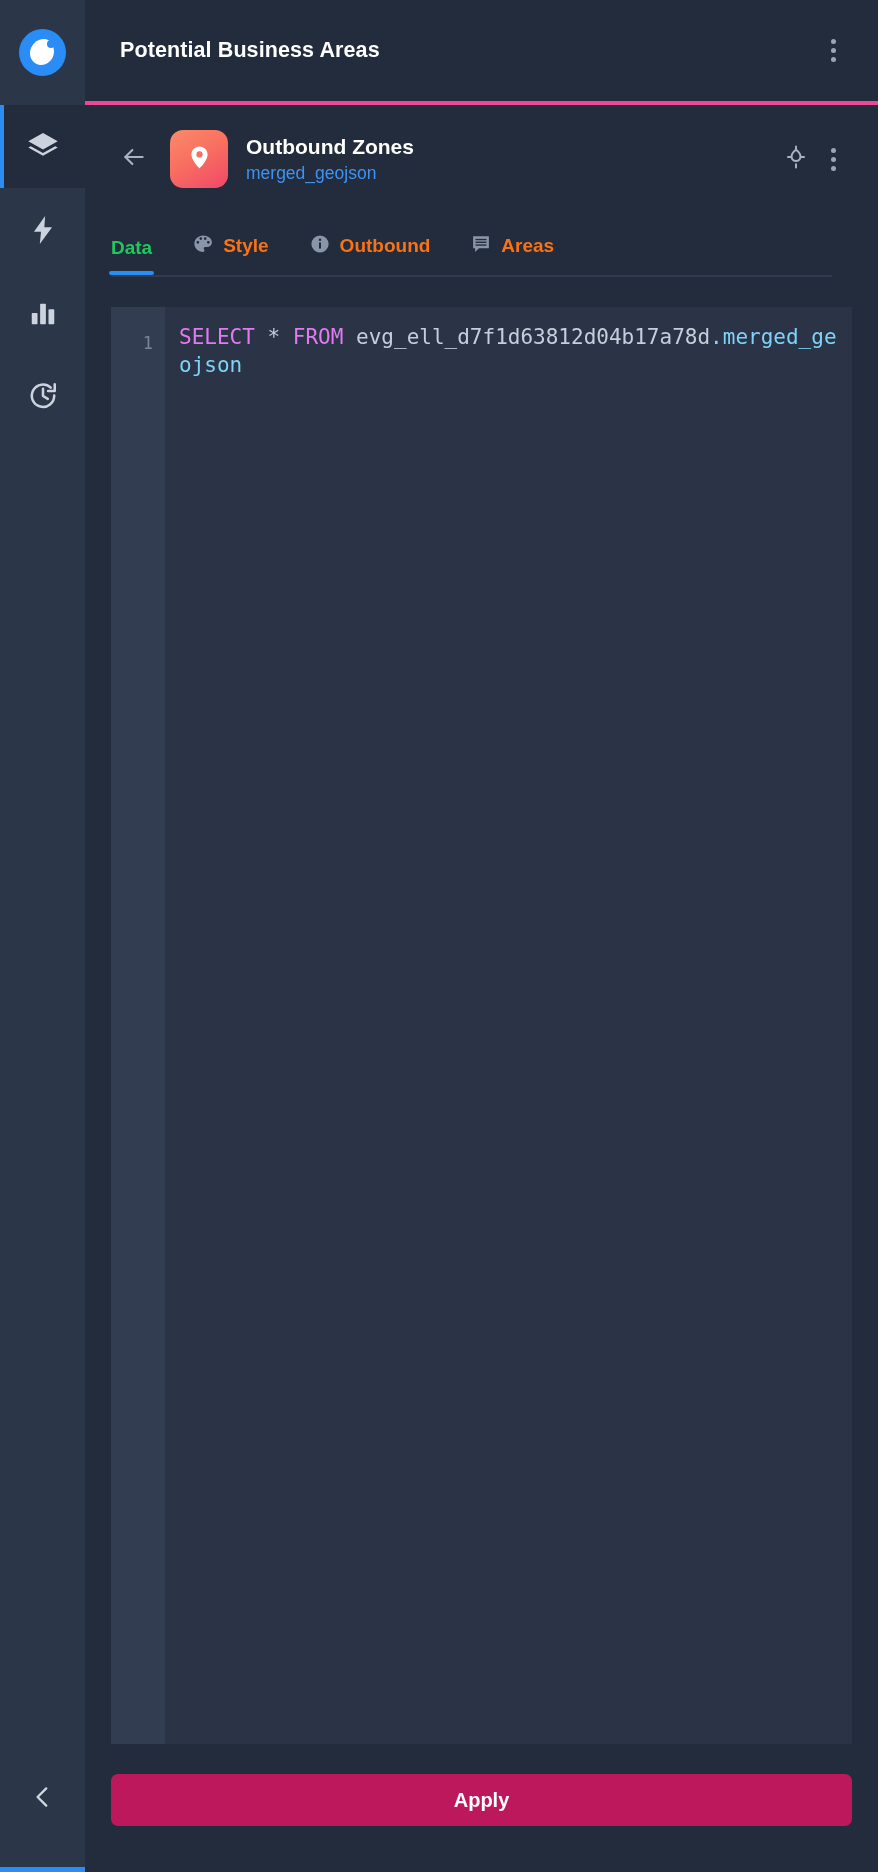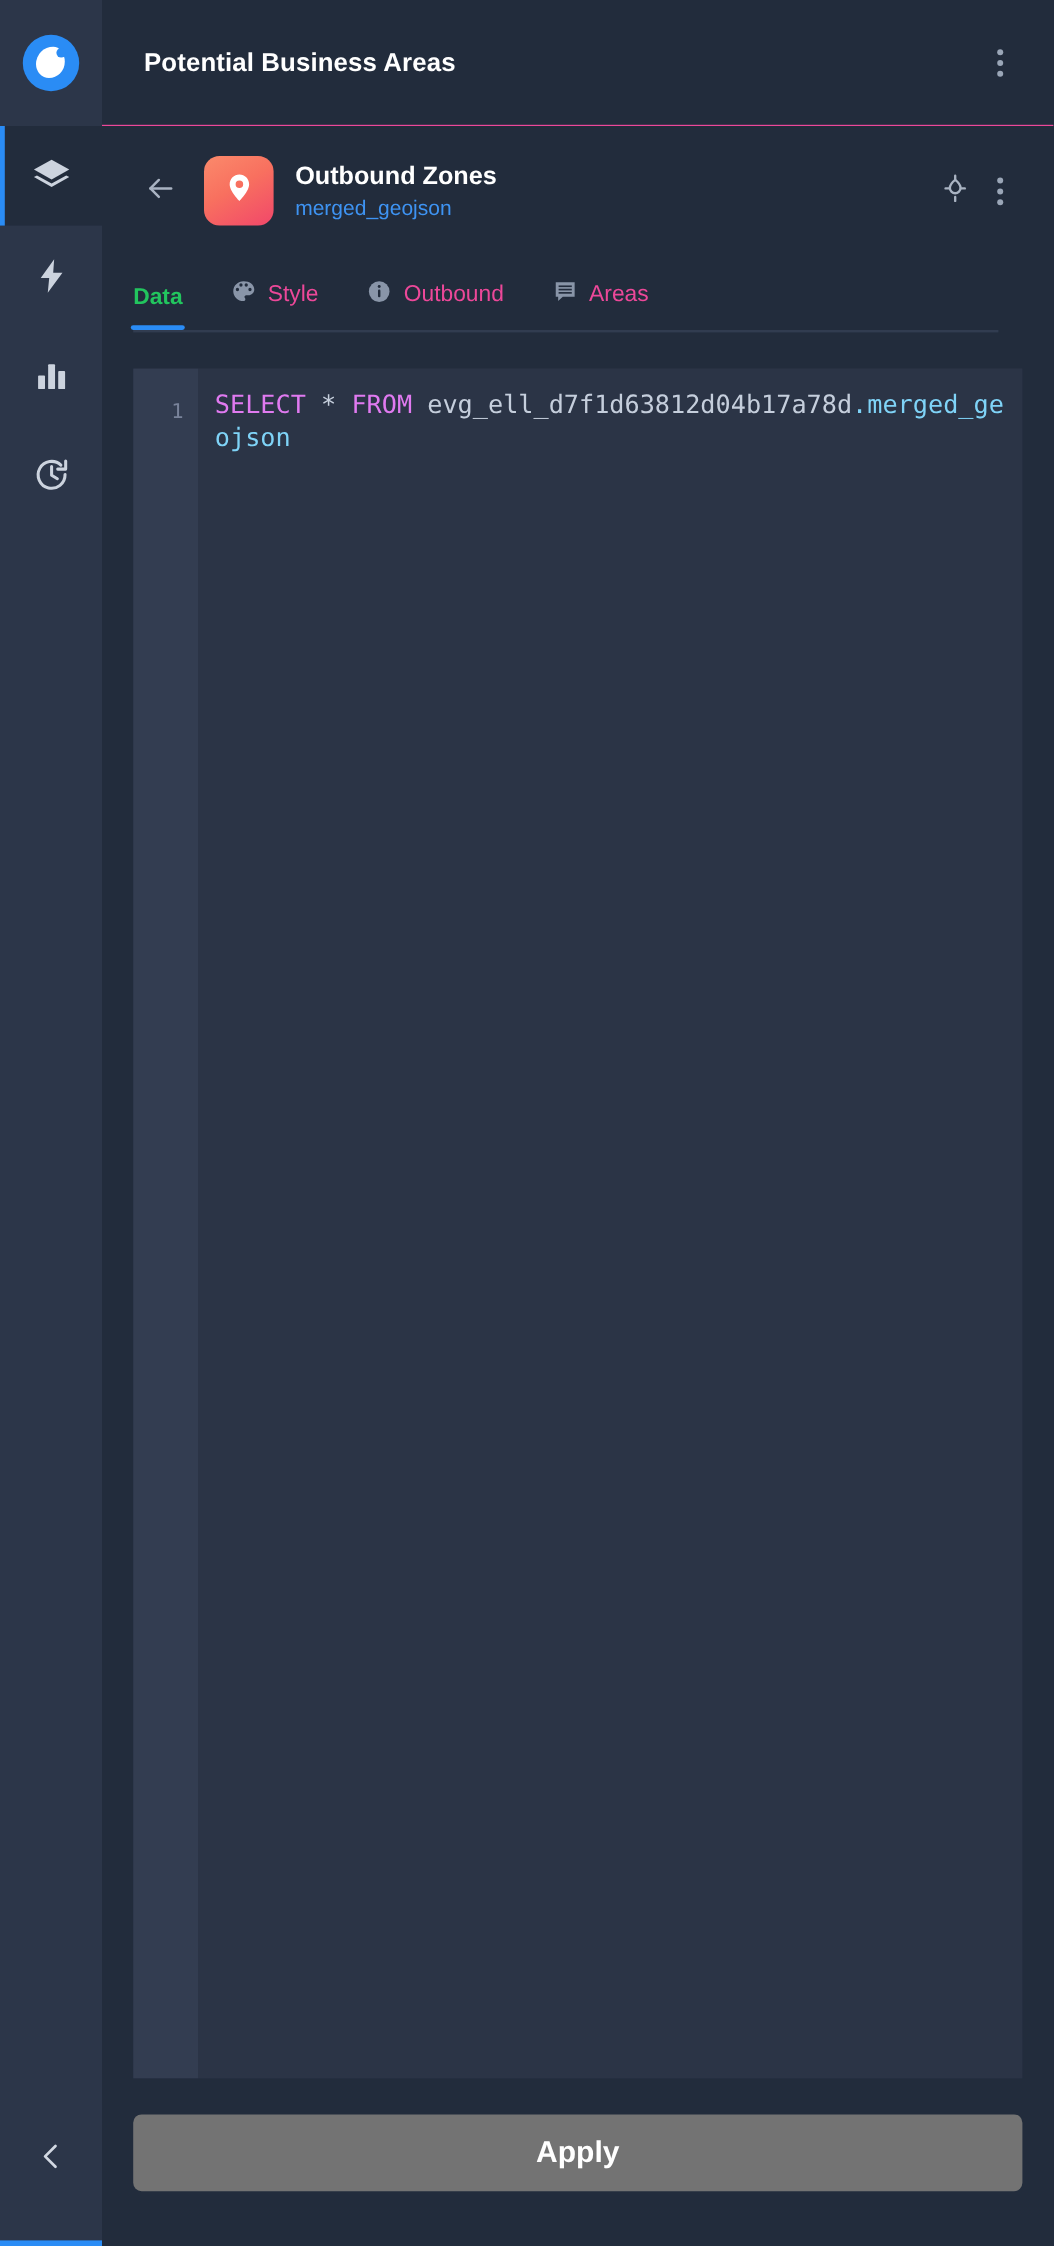--- a/index.html
+++ b/index.html
@@ -58,21 +58,21 @@
   }
 
   
   .panel { flex: 1; height: 100%; background: #222c3c;
            display: flex; flex-direction: column; min-width: 0; }
 
   .topbar {
     height: 105px; flex: none;
     display: flex; align-items: center;
     padding: 0 28px 0 35px;
-    border-bottom: 1px solid #ec4899;
+    border-bottom: 4px solid #ec4899;
   }
   .topbar-title {
     flex: 1; color: #ffffff; font-size: 21.5px; font-weight: 600;
     letter-spacing: .1px;
   }
   .kebab { width: 34px; height: 34px; display: flex; flex-direction: column;
            align-items: center; justify-content: center; gap: 4px; cursor: pointer; }
   .kebab i { width: 5px; height: 5px; border-radius: 50%; background: #9aa6b7; display:block; }
 
   
@@ -94,21 +94,21 @@
   .layer-sub { color: #3e93f2; font-size: 17.5px; line-height: 1.35; margin-top: 1px; }
   .icon-btn { width: 40px; height: 40px; display:flex; align-items:center;
               justify-content:center; cursor:pointer; flex:none; }
 
   
   .tabs-wrap { flex: none; padding: 0 20px 0 0; position: relative; }
   .tabs { display: flex; align-items: flex-end; padding-left: 26px;
           height: 62px; }
   .tab { display: flex; align-items: center; gap: 9px; cursor: pointer;
          padding: 0 0 16px 0; margin-right: 40px; position: relative; }
-  .tab-label { font-size: 19px; color: #ec4899; font-weight: 400; white-space: nowrap; }
+  .tab-label { font-size: 19px; color: #f97316; font-weight: 700; white-space: nowrap; }
   .tab.active .tab-label { color: #22c55e; font-weight: 700; }
   .tab.active::after {
     content: ""; position: absolute; left: -2px; right: -2px; bottom: 0;
     height: 4px; background: #2a8cf5; border-radius: 2px;
   }
   .tab-divider { height: 2px; background: #313c50; margin: 0 26px 0 26px; }
 
   
   .editor-area { flex: 1; min-height: 0; padding: 30px 26px 0 26px; display: flex; }
   .editor {
@@ -130,24 +130,24 @@
     color: #c8d1de; word-break: break-all; white-space: pre-wrap;
   }
   .kw { color: #e07af0; }
   .star { color: #c7d0de; }
   .ident { color: #c5cedc; }
   .tbl { color: #7fd3f7; }
 
   
   .footer { flex: none; padding: 30px 26px 46px 26px; }
   .apply-btn {
-    width: 100%; height: 64px; border: none; border-radius: 7px;
-    background: #737373; color: #ffffff;
+    width: 100%; height: 52px; border: none; border-radius: 7px;
+    background: #be185d; color: #ffffff;
     font-family: "Liberation Sans", sans-serif;
-    font-size: 25px; font-weight: 700; cursor: pointer;
+    font-size: 20px; font-weight: 700; cursor: pointer;
   }
 </style>
 </head>
 <body>
 
 <div class="app">
 
   <div class="rail">
 
     <div class="rail-logo-wrap">

